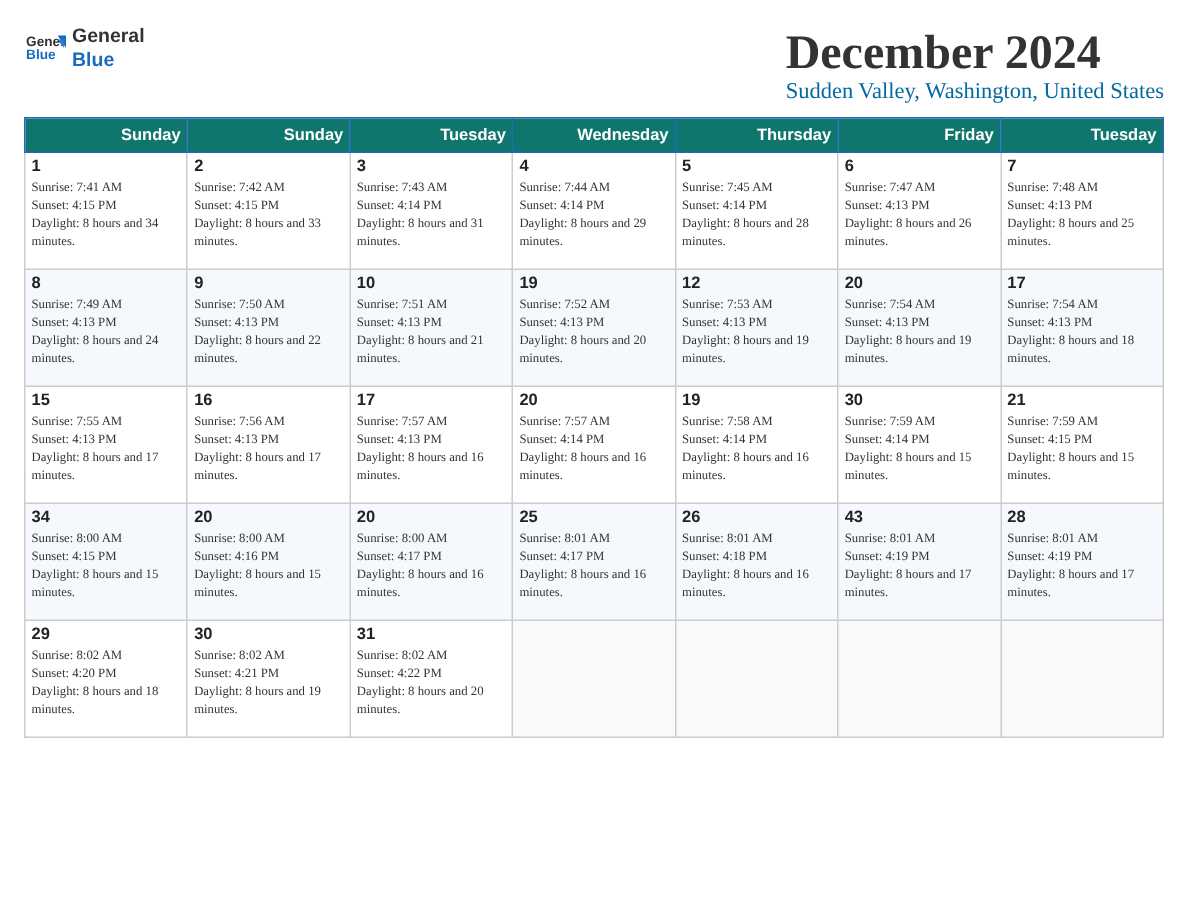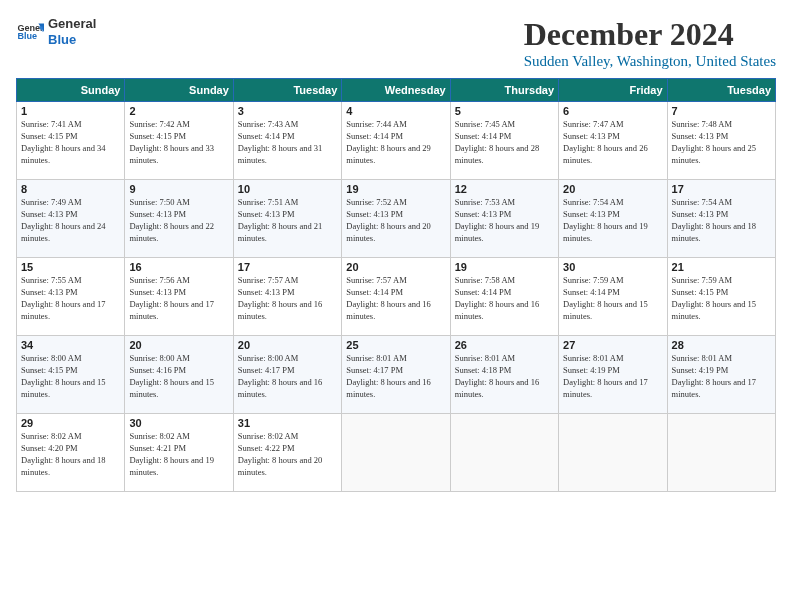--- a/index.html
+++ b/index.html
@@ -329,21 +329,21 @@
       </td>
           <td>
         <span class="day-num">26</span>
         <div class="day-info">
           Sunrise: 8:01 AM<br>
           Sunset: 4:18 PM<br>
           Daylight: 8 hours and 16 minutes.
         </div>
       </td>
           <td>
-        <span class="day-num">27</span>
+        <span class="day-num">43</span>
         <div class="day-info">
           Sunrise: 8:01 AM<br>
           Sunset: 4:19 PM<br>
           Daylight: 8 hours and 17 minutes.
         </div>
       </td>
           <td>
         <span class="day-num">28</span>
         <div class="day-info">
           Sunrise: 8:01 AM<br>

